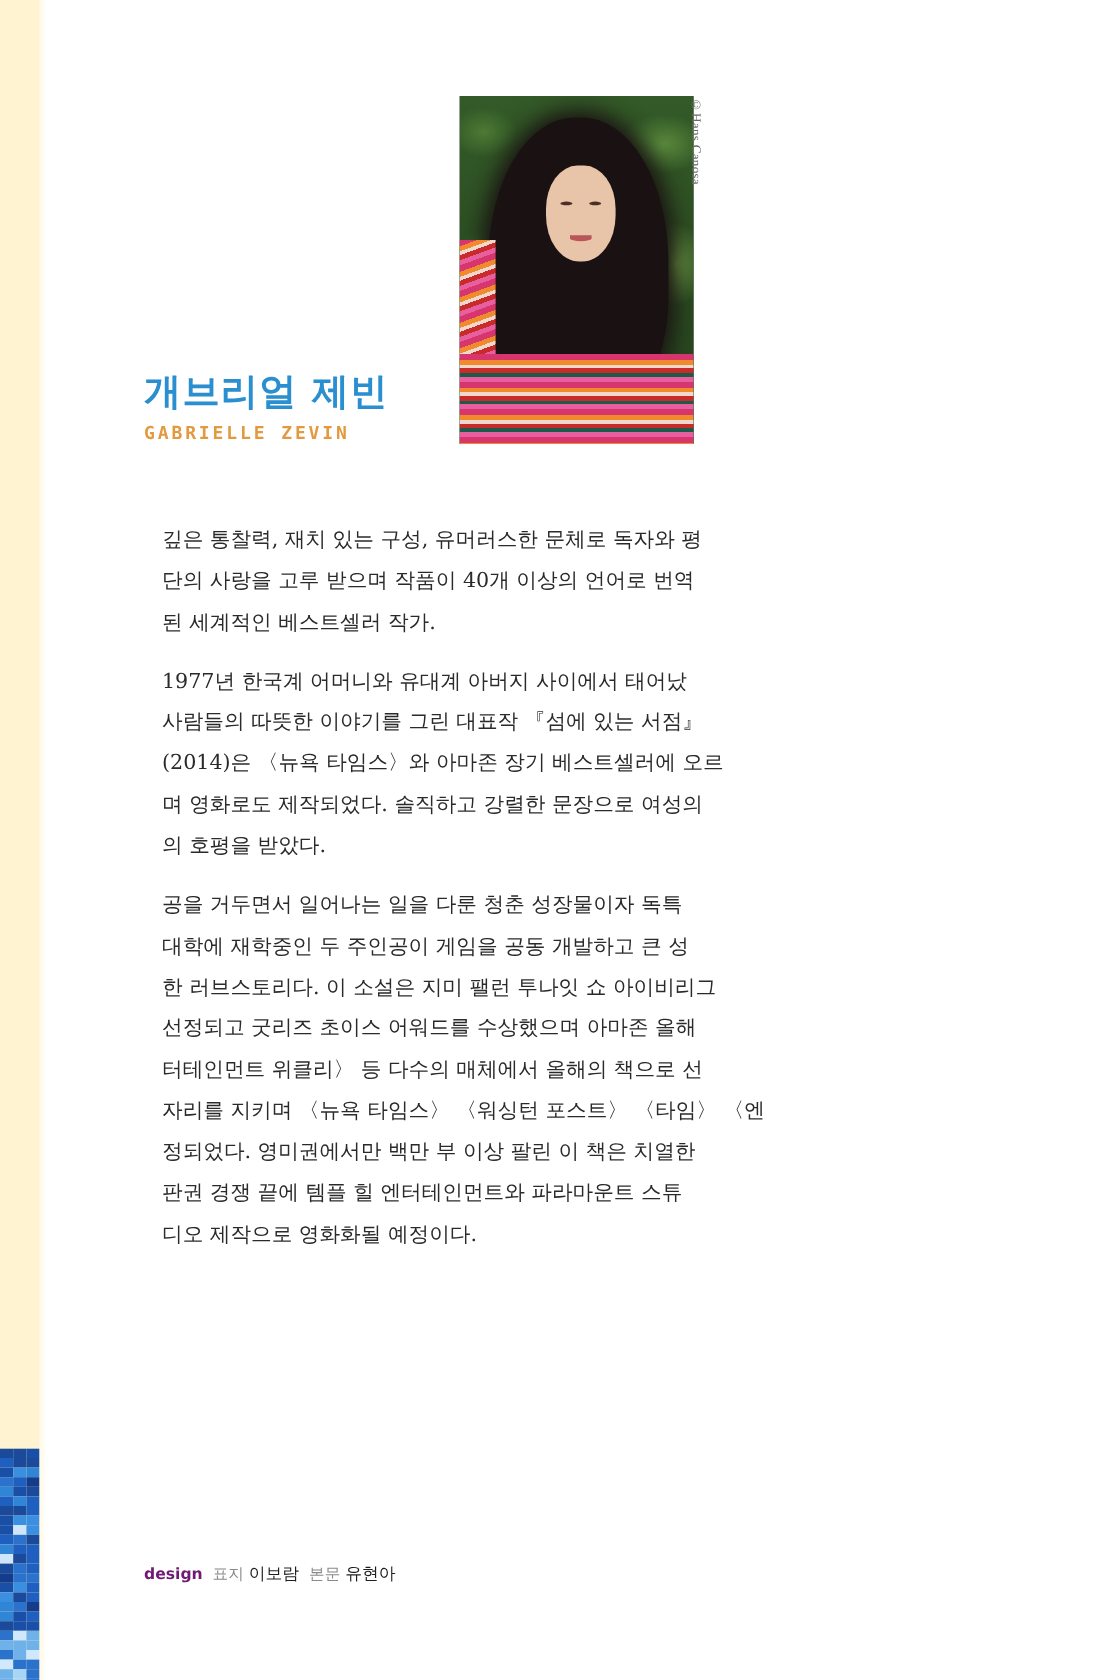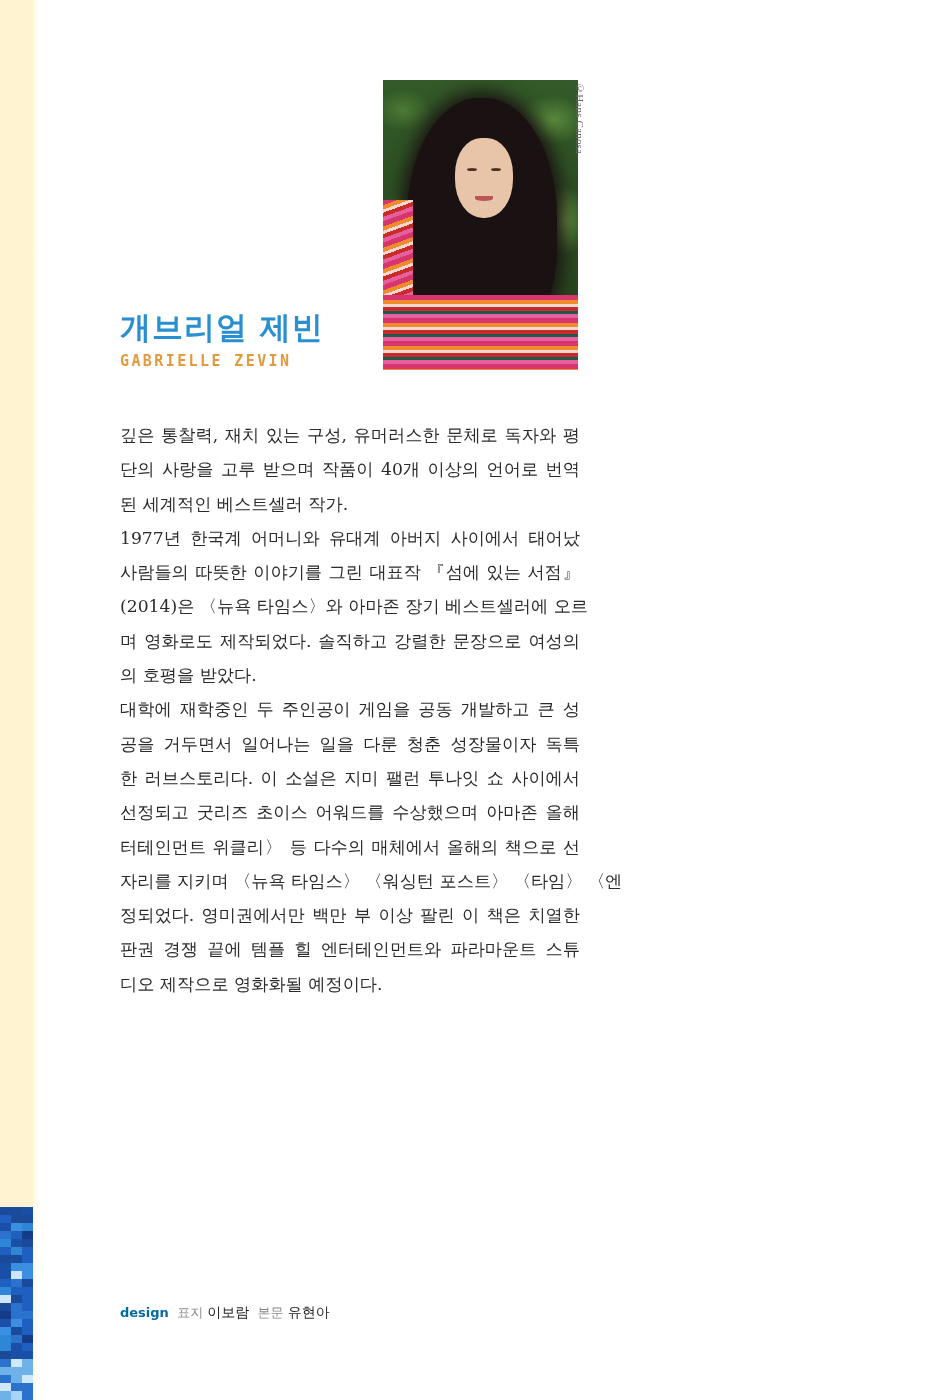--- a/index.html
+++ b/index.html
@@ -35,27 +35,27 @@
   .photo-credit { position:absolute; left:574px; top:82px; writing-mode:vertical-rl;
     font-family:"Liberation Serif",serif; font-size:11px; color:#6a6a6a; letter-spacing:0.2px; }
 
   .author-kr { position:absolute; left:120px; top:310px; font-family:"DejaVu Sans","Liberation Sans",sans-serif;
     font-weight:bold; font-size:31px; color:#2a8fd0; letter-spacing:1px; line-height:34px; }
   .author-en { position:absolute; left:120px; top:352px; font-family:"DejaVu Sans Mono","Liberation Mono",monospace;
     font-weight:bold; font-size:15px; color:#e39a3f; letter-spacing:2.4px; line-height:18px; }
 
   .bio { position:absolute; left:120px; top:418px; width:460px; font-size:17.2px; line-height:34.3px; color:#2a2a2a;
     text-align:justify; }
-  .bio p { margin:0; }
+  .bio p { margin:15px; }
   .bio .line { display:block; white-space:nowrap; text-align:justify; text-align-last:justify; }
   .bio .line.last { text-align-last:left; }
 
   .credits { position:absolute; left:120px; top:1303px; font-family:"DejaVu Sans","Liberation Sans",sans-serif; font-size:13px;
     line-height:18px; white-space:nowrap; }
-  .credits .muted { color:#0369a1; font-weight:bold; }
+  .credits .muted { color:#701a75; font-weight:bold; }
   .credits .role { color:#8a8a8a; }
   .credits .name { color:#1e1e1e; font-size:14px; }
 </style>
 </head>
 <body>
 
 <div class="side-strip">
   <div class="pixel-art" id="pixel-art">
       <div class="px" style="left: 0px; top: 0px; width: 11px; height: 8px; background: rgb(27, 74, 154);"></div>
       <div class="px" style="left: 11px; top: 0px; width: 11px; height: 8px; background: rgb(27, 74, 154);"></div>
@@ -154,23 +154,23 @@
       <span class="line last">된 세계적인 베스트셀러 작가.</span>
     </p>
     <p>
       <span class="line">1977년 한국계 어머니와 유대계 아버지 사이에서 태어났</span>
       <span class="line">사람들의 따뜻한 이야기를 그린 대표작 『섬에 있는 서점』</span>
       <span class="line">(2014)은 〈뉴욕 타임스〉와 아마존 장기 베스트셀러에 오르</span>
       <span class="line">며 영화로도 제작되었다. 솔직하고 강렬한 문장으로 여성의</span>
       <span class="line last">의 호평을 받았다.</span>
     </p>
     <p>
+      <span class="line">공을 거두면서 일어나는 일을 다룬 청춘 성장물이자 독특</span>
       <span class="line">대학에 재학중인 두 주인공이 게임을 공동 개발하고 큰 성</span>
-      <span class="line">공을 거두면서 일어나는 일을 다룬 청춘 성장물이자 독특</span>
-      <span class="line">한 러브스토리다. 이 소설은 지미 팰런 투나잇 쇼 사이에서</span>
+      <span class="line">한 러브스토리다. 이 소설은 지미 팰런 투나잇 쇼 아이비리그</span>
       <span class="line">선정되고 굿리즈 초이스 어워드를 수상했으며 아마존 올해</span>
       <span class="line">터테인먼트 위클리〉 등 다수의 매체에서 올해의 책으로 선</span>
       <span class="line">자리를 지키며 〈뉴욕 타임스〉 〈워싱턴 포스트〉 〈타임〉 〈엔</span>
       <span class="line">정되었다. 영미권에서만 백만 부 이상 팔린 이 책은 치열한</span>
       <span class="line">판권 경쟁 끝에 템플 힐 엔터테인먼트와 파라마운트 스튜</span>
       <span class="line last">디오 제작으로 영화화될 예정이다.</span>
     </p>
   </div>
 
 <div class="credits">

